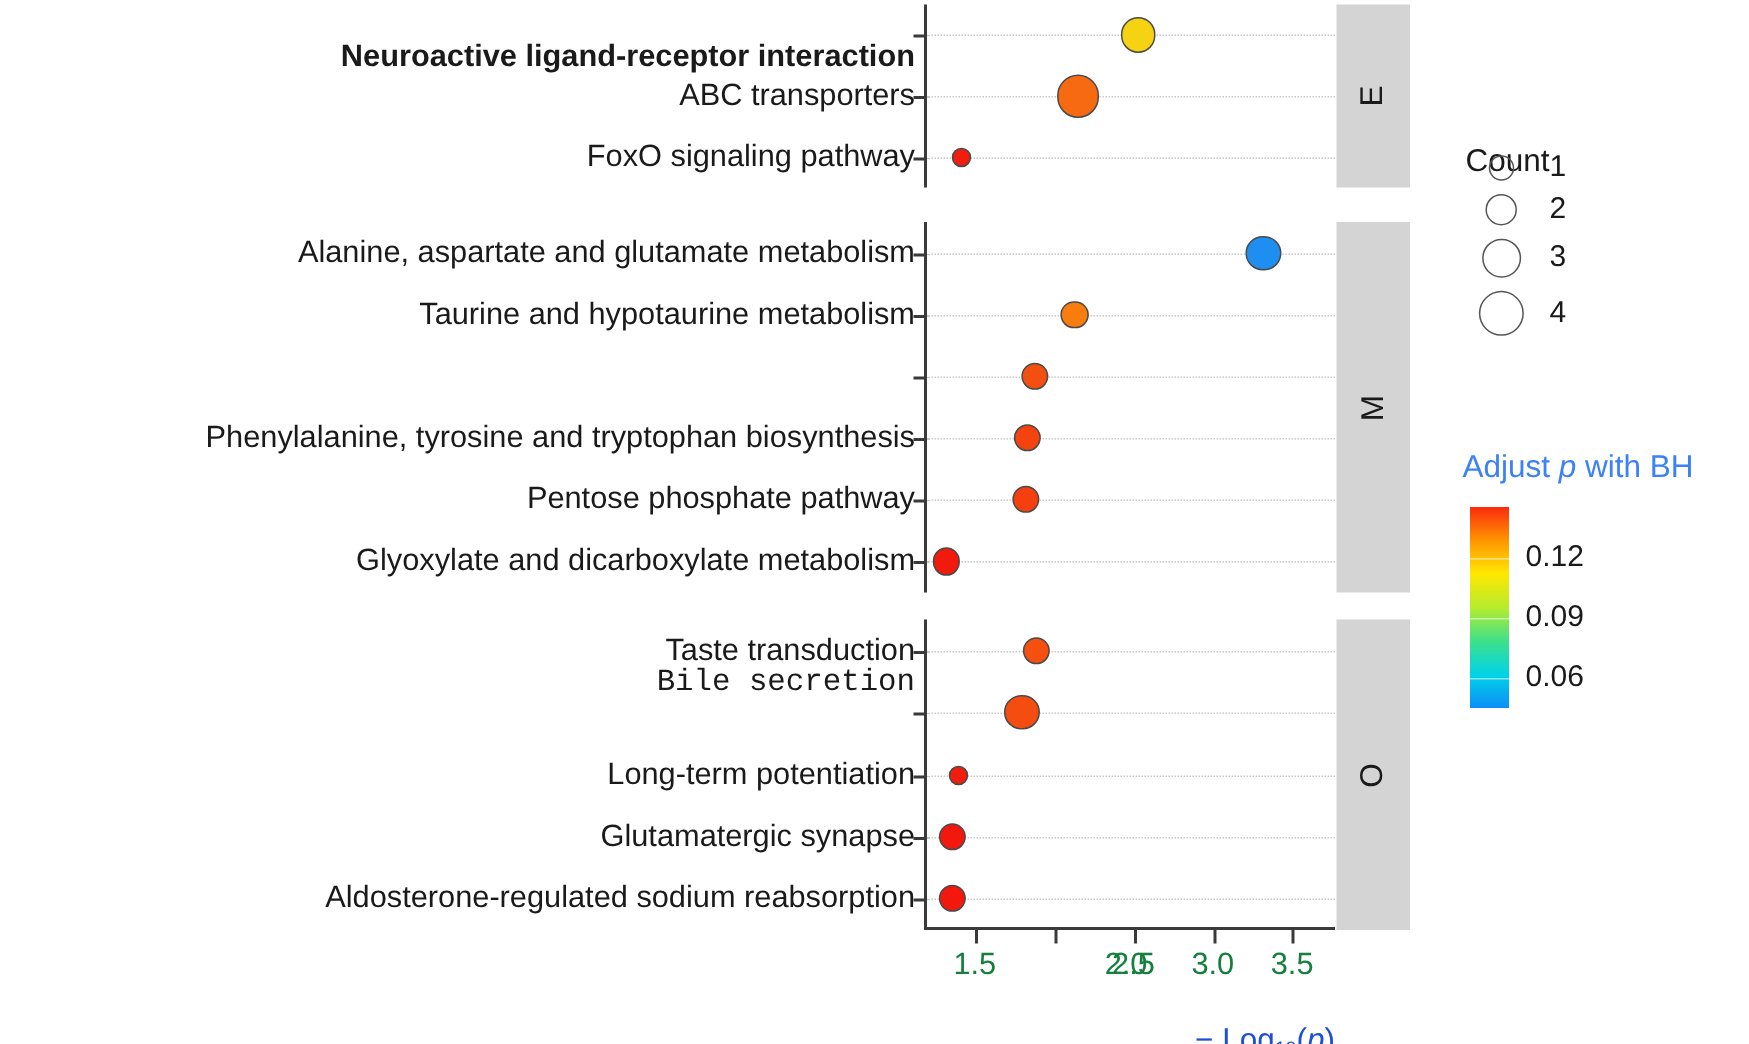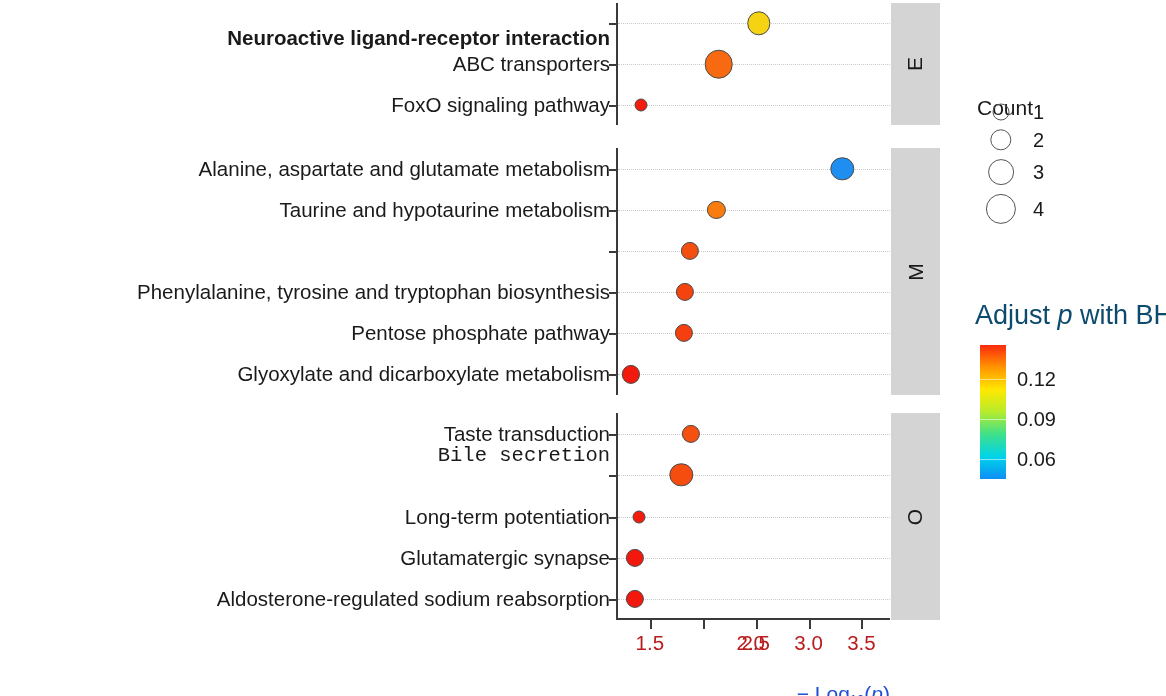--- a/index.html
+++ b/index.html
@@ -70,21 +70,21 @@
   }
 
   
   #xaxis{position:absolute;left:616px;top:620px;width:274px;height:0;}
   .xtick{
     position:absolute;top:0;width:0;height:9px;
     border-left:2.2px solid #3a3a3a;
   }
   .xticklabel{
     position:absolute;top:11px;
-    font-size:20.5px;color:#b91c1c;
+    font-size:20.5px;color:#15803d;
     transform:translateX(-50%);
     white-space:nowrap;
   }
   #xtitle{
     position:absolute;
     left:616px;width:274px;
     top:682px;
     text-align:right;
     font-size:21px;
     color:#1d4ed8;
@@ -109,21 +109,21 @@
   .size-label{
     position:absolute;left:58px;
     font-size:20px;color:#1a1a1a;
     transform:translateY(-50%);
     white-space:nowrap;
   }
 
   
   #color-legend{position:absolute;left:975px;top:300px;width:190px;}
   #color-legend .legend-title{
-    font-size:27px;color:#0c4a6e;white-space:nowrap;margin:0 0 14px 0;
+    font-size:21px;color:#3b82f6;white-space:nowrap;margin:0 0 14px 0;
   }
   #color-legend .legend-title .ital{font-style:italic;}
   #colorbar-wrap{position:relative;height:134px;}
   #colorbar{
     position:absolute;left:5px;top:0;width:26px;height:134px;
   }
   .cbar-label{
     position:absolute;left:42px;
     font-size:20px;color:#1a1a1a;
     transform:translateY(-50%);

